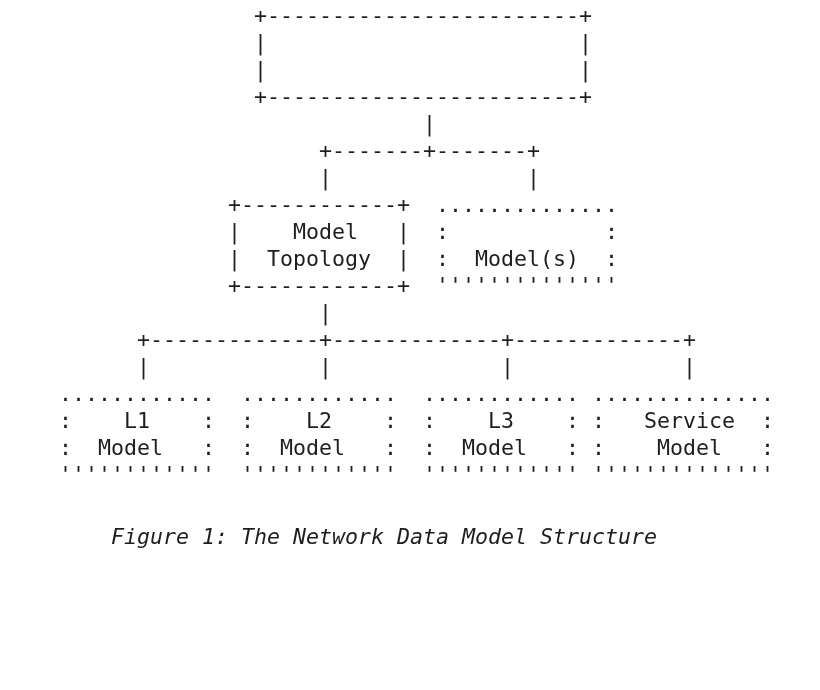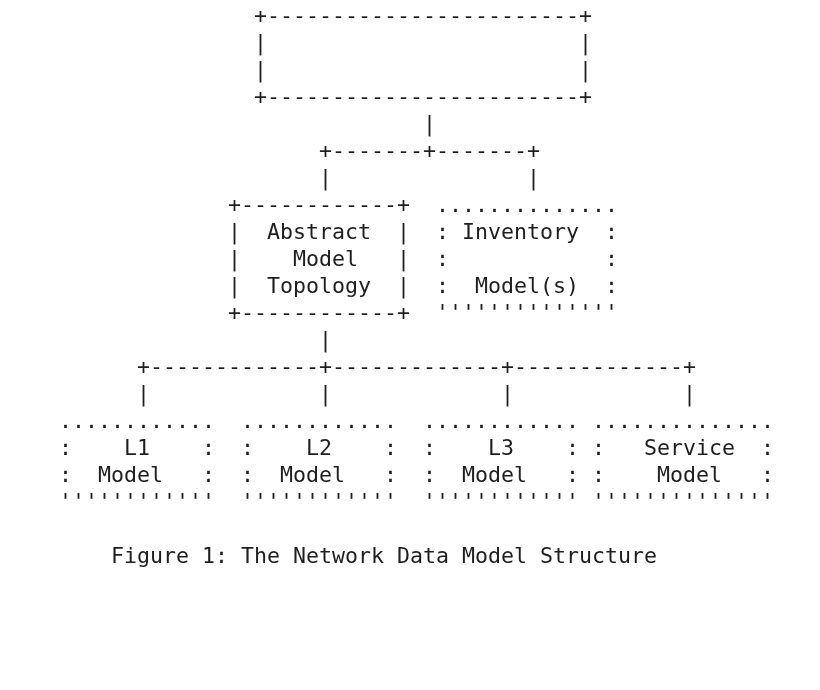--- a/index.html
+++ b/index.html
@@ -20,38 +20,38 @@
     line-height: 27px;
     color: #1e1e1e;
   }
   .ascii-line {
     height: 27px;
     white-space: pre;
     font-kerning: none;
   }
   .figure-caption {
     height: 27px;
-    margin-top: 27px;
+    margin-top: 35px;
     padding-left: 52px;
     white-space: pre;
+    font-style: italic;
   }
 </style>
 </head>
 <body>
 
 <div class="ascii-wrap">
   <div class="ascii-line">               +------------------------+</div>
   <div class="ascii-line">               |                        |</div>
   <div class="ascii-line">               |                        |</div>
   <div class="ascii-line">               +------------------------+</div>
   <div class="ascii-line">                            |</div>
   <div class="ascii-line">                    +-------+-------+</div>
   <div class="ascii-line">                    |               |</div>
   <div class="ascii-line">             +------------+  ..............</div>
-  <div class="ascii-line">             |  Abstract  |  : Inventory  :</div>
   <div class="ascii-line">             |    Model   |  :            :</div>
   <div class="ascii-line">             |  Topology  |  :  Model(s)  :</div>
   <div class="ascii-line">             +------------+  ''''''''''''''</div>
   <div class="ascii-line">                    |</div>
   <div class="ascii-line">      +-------------+-------------+-------------+</div>
   <div class="ascii-line">      |             |             |             |</div>
   <div class="ascii-line">............  ............  ............ ..............</div>
   <div class="ascii-line">:    L1    :  :    L2    :  :    L3    : :   Service  :</div>
   <div class="ascii-line">:  Model   :  :  Model   :  :  Model   : :    Model   :</div>
   <div class="ascii-line">''''''''''''  ''''''''''''  '''''''''''' ''''''''''''''</div>

